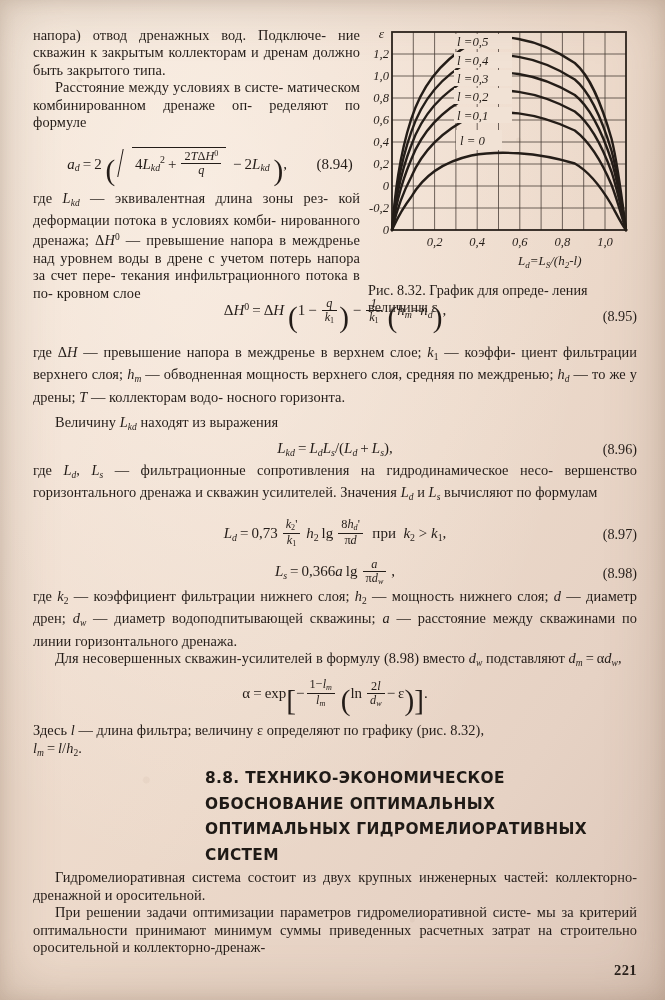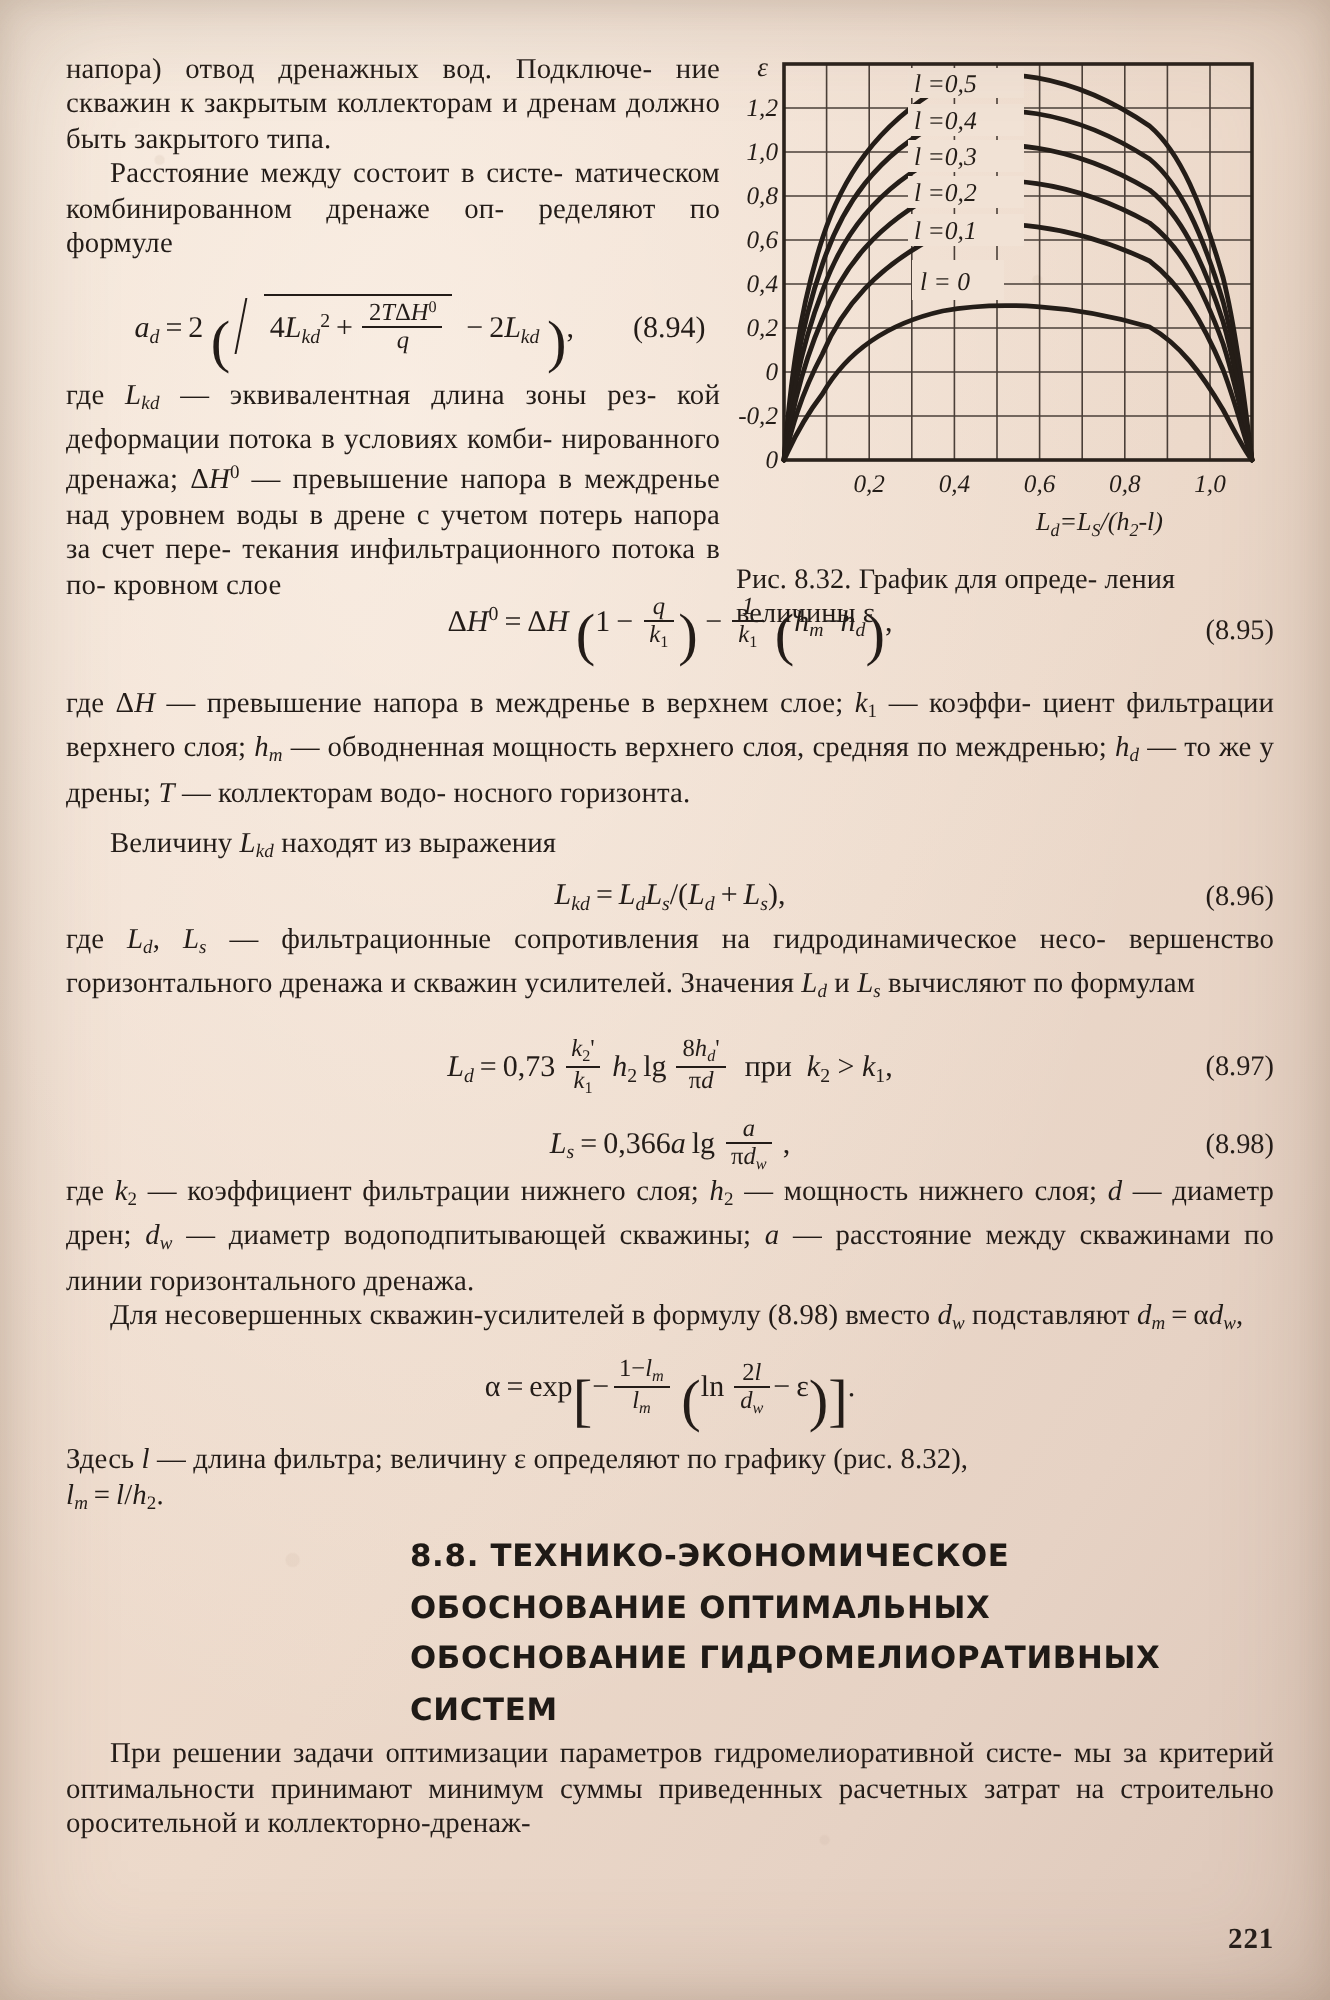--- a/index.html
+++ b/index.html
@@ -100,21 +100,21 @@
 
 <div id="page">
 
   <div class="col-left">
     <p>
       <span>напора) отвод дренажных вод. Подключе-</span>
       <span>ние скважин к закрытым коллекторам и</span>
       <span>дренам должно быть закрытого типа.</span>
     </p>
     <p class="ind">
-      <span>Расстояние между состоит в систе-</span>
+      <span>Расстояние между условиях в систе-</span>
       <span>матическом комбинированном дренаже оп-</span>
       <span>ределяют по формуле</span>
     </p>
   </div>
 
   <div class="formula" style="top:147px;">
     <span style="display:inline-block;margin-left:-250px;">
       <span class="mi">a</span><span class="sub">d</span> = 2
       <span class="bigp">(</span>
       <span class="rad"><span class="radbar">
@@ -337,25 +337,29 @@
       <span class="mi">l</span> —
       <span>длина фильтра; величину ε определяют по графику (рис. 8.32),</span>
       <br>
       <span class="mi">l</span><span class="sub">m</span> = <span class="mi">l</span>/<span class="mi">h</span><span class="subr">2</span>.
     </p>
   </div>
 
   <div id="heading">
     <div>8.8. ТЕХНИКО-ЭКОНОМИЧЕСКОЕ</div>
     <div>ОБОСНОВАНИЕ ОПТИМАЛЬНЫХ</div>
-    <div>ОБОСНОВАНИЕ ГИДРОМЕЛИОРАТИВНЫХ</div>
+    <div>ОПТИМАЛЬНЫХ ГИДРОМЕЛИОРАТИВНЫХ</div>
     <div>СИСТЕМ</div>
   </div>
 
   <div class="body-text" style="top:869px;">
+    <p class="ind">
+      <span>Гидромелиоративная система состоит из двух крупных инженерных</span>
+      <span>частей: коллекторно-дренажной и оросительной.</span>
+    </p>
     <p class="ind">
       <span>При решении задачи оптимизации параметров гидромелиоративной систе-</span>
       <span>мы за критерий оптимальности принимают минимум суммы приведенных</span>
       <span>расчетных затрат на строительно оросительной и коллекторно-дренаж-</span>
     </p>
   </div>
 
   <div id="pageno">221</div>
 
   <div id="grain"></div>

